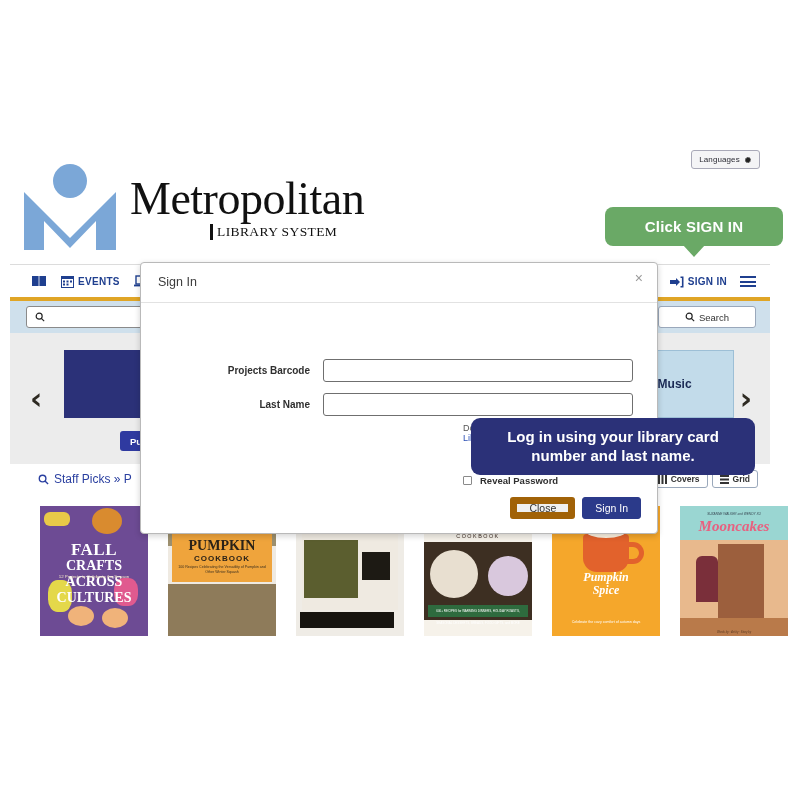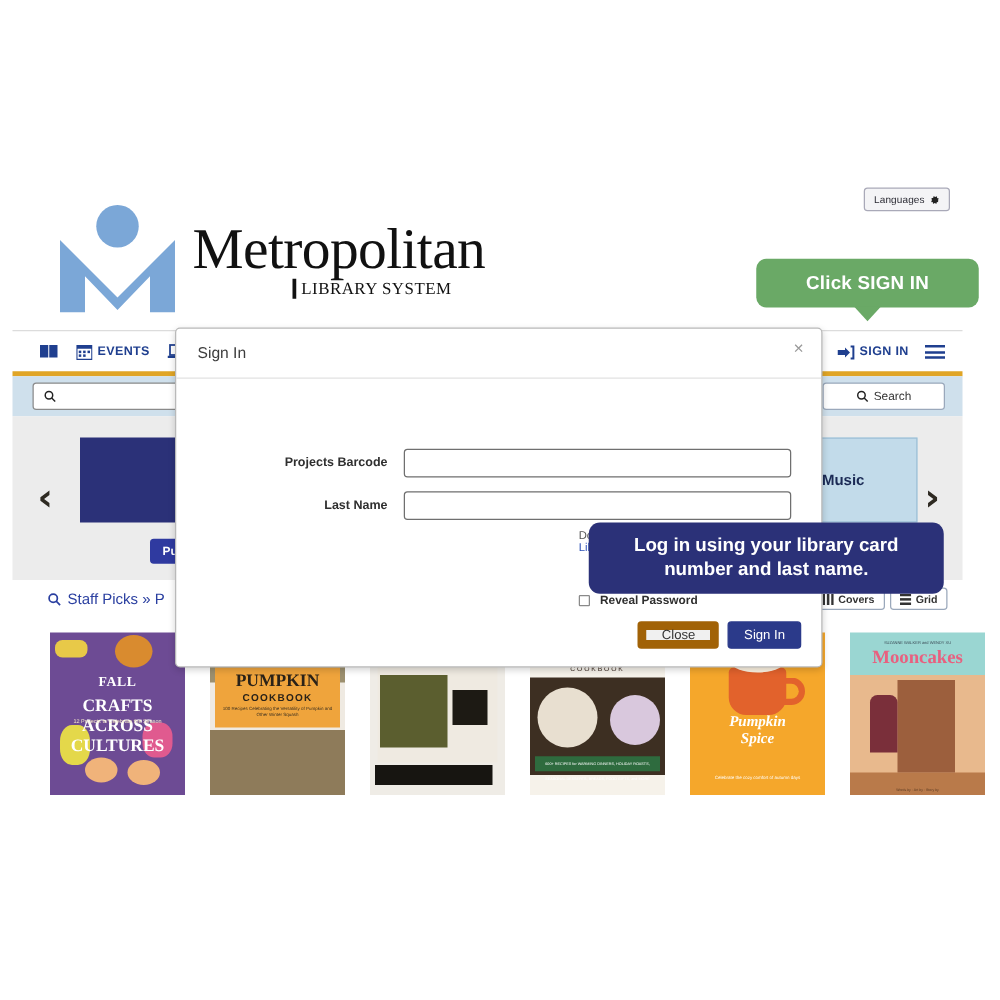--- a/index.html
+++ b/index.html
@@ -16,21 +16,21 @@
     position: absolute; left: 691px; top: 150px;
     width: 69px; height: 19px;
     border: 1px solid #a9a9b8; border-radius: 3px;
     background: #f4f4f6;
     display: flex; align-items: center; justify-content: center; gap: 4px;
     font-size: 8px; color: #2a2a33; letter-spacing: .1px;
   }
   .gear { width: 8px; height: 8px; display:block; }
 
   
-  .logo-wrap { position: absolute; left: 44px; top: 164px; width: 310px; height: 90px; text-decoration: underline; }
+  .logo-wrap { position: absolute; left: 20px; top: 164px; width: 310px; height: 90px; text-decoration: underline; }
   .logo-mark { position: absolute; left: 0; top: 0; width: 100px; height: 86px; }
   .logo-text { position:absolute; left: 110px; top: 12px; }
   .logo-name {
     font-family: "Liberation Serif", serif;
     font-size: 46px; color: #111; letter-spacing: -0.5px; line-height: 1;
   }
   .logo-sub {
     font-family: "Liberation Serif", serif;
     font-size: 13.5px; color: #111; letter-spacing: 0.4px;
     margin-top: 1px; margin-left: 80px;
@@ -100,21 +100,21 @@
   }
   .gridicon { display:block; }
 
   
   .covers { position:absolute; left:0; top:232px; width:760px; height:150px; background:#fff; }
   .cover { position:absolute; top:10px; width:108px; height:130px; overflow:hidden; }
 
   
   .cv1 { left:30px; background:#6d4b94; }
   .cv1 .t1 { position:absolute; left:0; right:0; top:34px; text-align:center; color:#fff;
-             font-family:"Liberation Serif", serif; font-weight:bold; font-size:11px; letter-spacing:.5px; }
+             font-family:"Liberation Serif", serif; font-weight:bold; font-size:17px; letter-spacing:.5px; }
   .cv1 .t2 { position:absolute; left:0; right:0; top:52px; text-align:center; color:#fff;
              font-family:"Liberation Serif", serif; font-weight:bold; font-size:14px; }
   .cv1 .t3 { position:absolute; left:0; right:0; top:68px; text-align:center; color:#f3e6c8; font-size:4.4px; }
   .cv1 .blob { position:absolute; border-radius:50%; }
 
   
   .cv2 { left:158px; background:#efeae2; }
   .cv2 .topstrip { position:absolute; left:0; top:0; width:100%; height:40px; background:#9c8f6e; }
   .cv2 .band { position:absolute; left:4px; right:4px; top:28px; height:48px; background:#efa43c; }
   .cv2 .p1 { position:absolute; left:0; right:0; top:32px; text-align:center; color:#2a2218; font-weight:bold; font-size:14px; font-family:"Liberation Serif", serif; }
@@ -142,21 +142,21 @@
   
   .cv5 { left:542px; background:#f5a72b; }
   .cv5 .mug { position:absolute; left:50%; transform:translateX(-50%); top:28px; width:46px; height:38px; background:#e2622c; border-radius:4px 4px 14px 14px; }
   .cv5 .foam { position:absolute; left:50%; transform:translateX(-50%); top:16px; width:42px; height:16px; background:#fdf3e2; border-radius:50%; }
   .cv5 .handle { position:absolute; left:50%; margin-left:20px; top:36px; width:18px; height:22px; border:5px solid #e2622c; border-left:none; border-radius:0 12px 12px 0; }
   .cv5 .s1 { position:absolute; left:0; right:0; top:64px; text-align:center; color:#fff; font-family:"Liberation Serif", serif; font-style:italic; font-weight:bold; font-size:12px; }
   .cv5 .s2 { position:absolute; left:0; right:0; top:77px; text-align:center; color:#fff; font-family:"Liberation Serif", serif; font-style:italic; font-weight:bold; font-size:12px; }
   .cv5 .s3 { position:absolute; left:6px; right:6px; bottom:10px; text-align:center; color:#fff; font-size:3.6px; line-height:1.6; }
 
   
-  .cv6 { left:670px; background:#9ad6d2; }
+  .cv6 { left:670px; background:#9ad6d2;font-style:italic; }
   .cv6 .m0 { position:absolute; left:0; right:0; top:6px; text-align:center; font-size:3.2px; color:#3a4a55; }
   .cv6 .m1 { position:absolute; left:0; right:0; top:12px; text-align:center; color:#e8607f; font-family:"Liberation Serif", serif; font-weight:bold; font-size:15px; }
   .cv6 .scene { position:absolute; left:0; right:0; top:34px; bottom:0; background:#e8b98d; }
   .cv6 .shelf { position:absolute; left:38px; top:4px; width:46px; bottom:18px; background:#9c5f3d; }
   .cv6 .girl { position:absolute; left:16px; top:16px; width:22px; height:46px; background:#7a2f3a; border-radius:6px 6px 0 0; }
   .cv6 .floor { position:absolute; left:0; right:0; bottom:0; height:18px; background:#b97a4a; }
   .cv6 .m2 { position:absolute; left:0; right:0; bottom:2px; text-align:center; font-size:2.8px; color:#5b3a22; }
 
   
   .modal {

